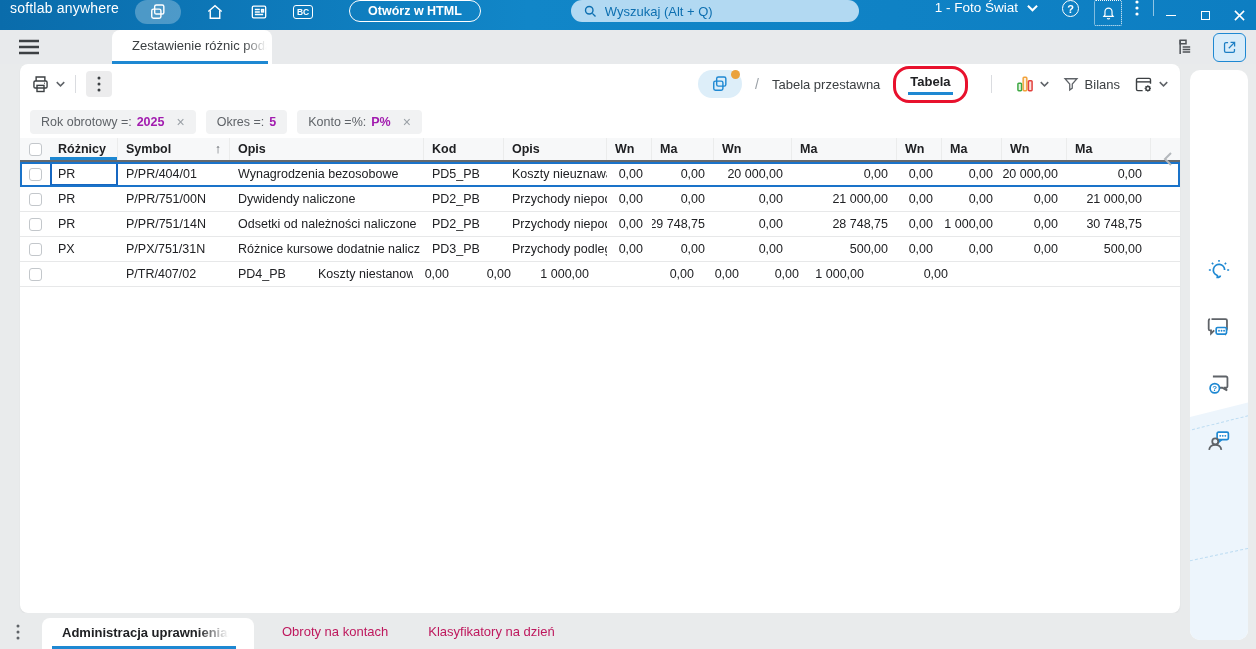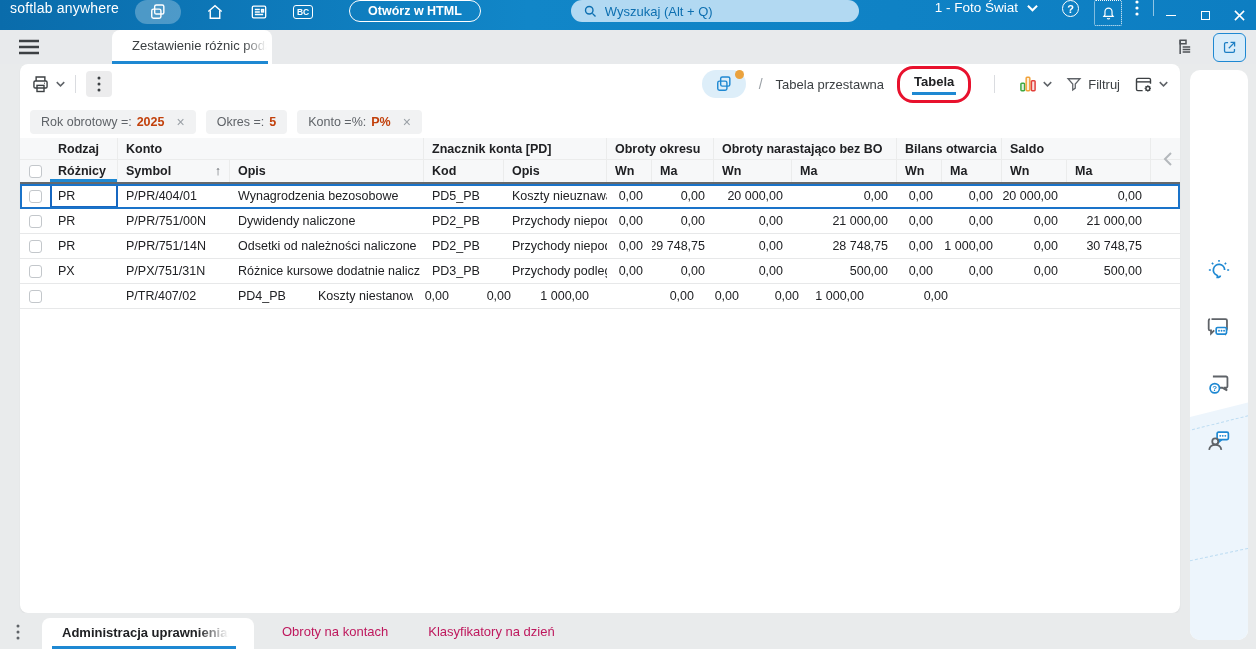--- a/index.html
+++ b/index.html
@@ -71,21 +71,21 @@
   .pivot-lbl { font-size:13px; color:#3c4043; cursor:pointer; }
   .annotation { border:3px solid #e8112d; border-radius:16px; padding:3px 12px 5px; margin:-3px 0; }
   .table-lbl { font-size:13px; font-weight:700; color:#202124; border-bottom:3px solid #1e88d2;
     padding:0 2px 3px; cursor:pointer; display:inline-block; }
   .filtruj-lbl, .lbl-dark { font-size:13px; color:#3c4043; }
 
   
   .chips { display:flex; gap:10px; padding:6px 0 0 10px; height:32px; }
   .chip { background:#f1f2f3; border-radius:4px; height:24px; display:inline-flex; align-items:center;
     padding:0 11px; font-size:12.5px; color:#5f6368; gap:5px; cursor:pointer; }
-  .chip b { color:#c2410c; }
+  .chip b { color:#a21caf; }
   .chip .x { color:#9aa0a6; font-size:14px; margin-left:7px; cursor:pointer; }
 
   
   .gridwrap { position:relative; margin-top:2px; }
   .grow, .ghead-row { display:flex; align-items:stretch; }
   .gc { display:flex; align-items:center; padding-left:8px; overflow:hidden; white-space:nowrap;
     font-size:12.5px; color:#202124; }
   .ghead-row .gc { font-weight:700; border-right:1px solid #ebecec; }
   .ghead-row .gc.lead, .ghead-row .gc.filler { border-right:none; }
   .grp-row { height:22px; background:#f7f8f9; border-bottom:1px solid #ebecec; }
@@ -298,21 +298,21 @@
               <path d="m1 1.5 5 5 5-5"></path>
             </svg>
           </span>
       </div>
       <div class="tool-btn">
         <span>
           <svg width="18" height="18" viewBox="0 0 24 24" fill="none" stroke="#5f6368" stroke-width="1.7">
             <path d="M4 5h16l-6.3 7v5.5L10.3 20v-8z"></path>
           </svg>
           </span>
-        <span class="filtruj-lbl">Filtruj</span>
+        <span class="filtruj-lbl">Bilans</span>
       </div>
       <div class="tool-btn">
         <span>
           <svg width="21" height="21" viewBox="0 0 24 24" fill="none" stroke="#3c4043" stroke-width="1.6">
             <path d="M20 11V6.5A1.5 1.5 0 0 0 18.5 5h-13A1.5 1.5 0 0 0 4 6.5v11A1.5 1.5 0 0 0 5.5 19H11"></path>
             <path d="M4 9h16"></path>
             <circle cx="17" cy="16.5" r="2.2"></circle>
             <path d="M17 12.8v1.3M17 18.9v1.3M13.3 16.5h1.3M20.4 16.5h-1.3M14.4 13.9l.9.9M19.6 19.1l-.9-.9M14.4 19.1l.9-.9M19.6 13.9l-.9.9" stroke-width="1.3"></path>
           </svg>
           </span>
@@ -336,31 +336,20 @@
         <b>5</b>
       </div>
       <div class="chip">
         <span>Konto =%:</span>
         <b>P%</b>
         <span class="x">×</span>
       </div>
     </div>
 
   <div class="gridwrap">
-    <div class="ghead-row grp-row">
-        <div class="gc lead" style="flex: 0 0 30px;"></div>
-        <div class="gc ghead" style="flex: 0 0 68px;">Rodzaj</div>
-        <div class="gc ghead" style="flex: 0 0 306px;">Konto</div>
-        <div class="gc ghead" style="flex: 0 0 183px;">Znacznik konta [PD]</div>
-        <div class="gc ghead" style="flex: 0 0 107px;">Obroty okresu</div>
-        <div class="gc ghead" style="flex: 0 0 183px;">Obroty narastająco bez BO</div>
-        <div class="gc ghead" style="flex: 0 0 105px;">Bilans otwarcia</div>
-        <div class="gc ghead" style="flex: 0 0 149px;">Saldo</div>
-        <div class="gc filler" style="flex: 1 1 auto;"></div>
-      </div>
     <div class="ghead-row sub-row">
         <div class="gc lead check" style="flex: 0 0 30px;">
           <span class="cb"></span>
         </div>
         <div class="gc shead focused" style="flex: 0 0 68px;">
           <span>Różnicy</span>
         </div>
         <div class="gc shead" style="flex: 0 0 112px;">
           <span>Symbol</span>
           <span class="sort">↑</span>

